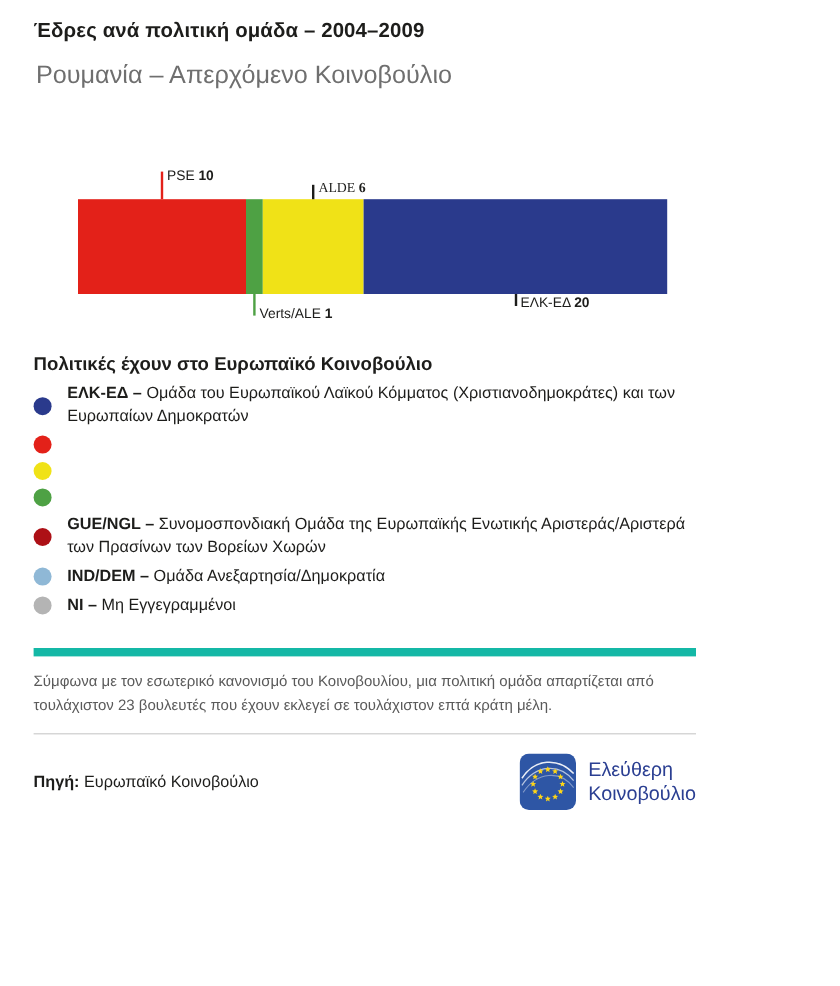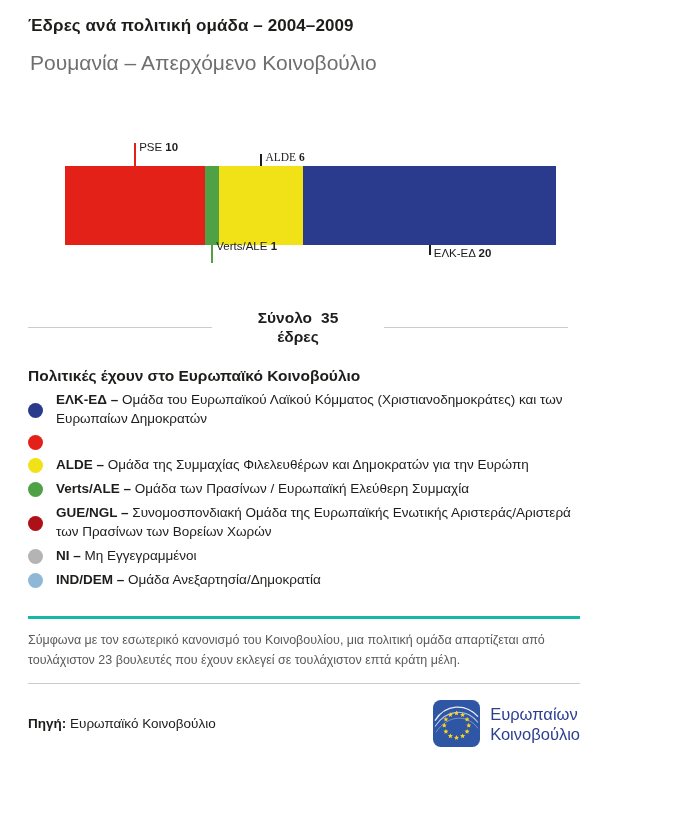--- a/index.html
+++ b/index.html
@@ -31,21 +31,21 @@
 
   
   .legend-heading{font-size:15.5px;font-weight:700;margin:21px 28px 4px 28px;}
   .legend{list-style:none;margin:0;padding:0 28px;}
   .legend li{display:flex;align-items:center;margin-top:5px;}
   .dot{width:15px;height:15px;border-radius:50%;flex:0 0 15px;margin-top:2px;}
   .ltxt{margin-left:13px;font-size:13.5px;line-height:19px;max-width:615px;}
   .ltxt b{font-weight:700;}
 
   
-  .note-block{margin:27px 28px 0 28px;border-top:3px solid #14b8a6;border-bottom:1px solid #cccccc;padding:11px 0 13px 0;}
+  .note-block{margin:27px 28px 0 28px;border-top:7px solid #14b8a6;border-bottom:1px solid #cccccc;padding:11px 0 13px 0;}
   .note-block p{margin:0;font-size:12.5px;line-height:20px;color:#5a5a5a;max-width:650px;}
 
   
   .source-row{margin:16px 28px 0 28px;display:flex;justify-content:space-between;align-items:center;}
   .source{font-size:13.5px;margin:0;}
   .source b{font-weight:700;}
   .logo{display:flex;align-items:center;}
   .logo-text{margin-left:10px;font-size:16.5px;line-height:20px;font-weight:400;}
 </style>
 </head>
@@ -61,64 +61,54 @@
   <div class="chart" id="chart">
     <div class="bar" id="bar">
         <div class="seg" style="left: 0%; width: 28.5714%; background: rgb(227, 33, 25);"></div>
         <div class="seg" style="left: 28.5714%; width: 2.85714%; background: rgb(78, 161, 68);"></div>
         <div class="seg" style="left: 31.4286%; width: 17.1429%; background: rgb(240, 226, 23);"></div>
         <div class="seg" style="left: 48.5714%; width: 51.4286%; background: rgb(42, 58, 140);"></div>
       </div>
   <div class="tick" style="left: calc(14.2857% - 1px); top: 4px; height: 23px; background: rgb(227, 33, 25);"></div>
       <div class="cl" style="left: calc(14.2857% + 4px); top: 2px;"><span>PSE </span><b>10</b></div>
       <div class="tick" style="left: calc(30% - 1px); top: 106px; height: 18px; background: rgb(78, 161, 68);"></div>
-      <div class="cl" style="left: calc(30% + 4px); top: 101px;"><span>Verts/ALE </span><b>1</b></div>
+      <div class="cl" style="left: calc(30% + 4px); top: 117px;"><span>Verts/ALE </span><b>1</b></div>
       <div class="tick" style="left: calc(40% - 1px); top: 15px; height: 12px; background: rgb(29, 29, 27);"></div>
       <div class="cl" style="left: calc(40% + 4px); top: 12px; font-family: Liberation Serif, serif;"><span>ALDE </span><b>6</b></div>
       <div class="tick" style="left: calc(74.2857% - 1px); top: 106px; height: 10px; background: rgb(29, 29, 27);"></div>
       <div class="cl" style="left: calc(74.2857% + 4px); top: 108px;"><span>ΕΛΚ-ΕΔ </span><b>20</b></div>
     </div>
 
-  <div class="total">
-    <div class="rule"></div>
-    <div class="total-text">
-      <div><span>Σύνολο</span><span class="val">35</span></div>
-      <div>έδρες</div>
-    </div>
-    <div class="rule"></div>
-  </div>
 
   <h3 class="legend-heading">Πολιτικές έχουν στο Ευρωπαϊκό Κοινοβούλιο</h3>
   <ul class="legend" id="legend">
       <li>
         <span class="dot" style="background: rgb(42, 58, 140);"></span>
         <span class="ltxt"><b>ΕΛΚ-ΕΔ – </b>Ομάδα του Ευρωπαϊκού Λαϊκού Κόμματος (Χριστιανοδημοκράτες) και των Ευρωπαίων Δημοκρατών</span>
       </li>
       <li>
         <span class="dot" style="background: rgb(227, 33, 25);"></span>
       </li>
       <li>
         <span class="dot" style="background: rgb(240, 226, 23);"></span>
-        <span class="ltxt"><b>ALDE – </b>Ομάδα της Συμμαχίας Φιλελευθέρων και Δημοκρατών για την Ευρώπη</span>
       </li>
       <li>
         <span class="dot" style="background: rgb(78, 161, 68);"></span>
-        <span class="ltxt"><b>Verts/ALE – </b>Ομάδα των Πρασίνων / Ευρωπαϊκή Ελεύθερη Συμμαχία</span>
       </li>
       <li>
         <span class="dot" style="background: rgb(173, 16, 22);"></span>
         <span class="ltxt"><b>GUE/NGL – </b>Συνομοσπονδιακή Ομάδα της Ευρωπαϊκής Ενωτικής Αριστεράς/Αριστερά των Πρασίνων των Βορείων Χωρών</span>
       </li>
       <li>
+        <span class="dot" style="background: rgb(143, 184, 214);"></span>
+        <span class="ltxt"><b>IND/DEM – </b>Ομάδα Ανεξαρτησία/Δημοκρατία</span>
+      </li>
+      <li>
         <span class="dot" style="background: rgb(180, 180, 180);"></span>
         <span class="ltxt"><b>NI – </b>Μη Εγγεγραμμένοι</span>
-      </li>
-      <li>
-        <span class="dot" style="background: rgb(143, 184, 214);"></span>
-        <span class="ltxt"><b>IND/DEM – </b>Ομάδα Ανεξαρτησία/Δημοκρατία</span>
       </li>
     </ul>
 
   <div class="note-block">
     <p>Σύμφωνα με τον εσωτερικό κανονισμό του Κοινοβουλίου, μια πολιτική ομάδα απαρτίζεται από τουλάχιστον 23 βουλευτές που έχουν εκλεγεί σε τουλάχιστον επτά κράτη μέλη.</p>
   </div>
 
   <div class="source-row">
     <p class="source"><b>Πηγή:</b> <span>Ευρωπαϊκό Κοινοβούλιο</span></p>
     <div class="logo">
@@ -136,19 +126,19 @@
             <polygon points="30.25,34.13 30.96,35.84 32.82,35.99 31.41,37.20 31.84,39.01 30.25,38.04 28.66,39.01 29.09,37.20 27.68,35.99 29.54,35.84" fill="#ffd617"></polygon>
             <polygon points="24.00,35.80 24.71,37.52 26.57,37.67 25.16,38.88 25.59,40.68 24.00,39.72 22.41,40.68 22.84,38.88 21.43,37.67 23.29,37.52" fill="#ffd617"></polygon>
             <polygon points="17.75,34.13 18.46,35.84 20.32,35.99 18.91,37.20 19.34,39.01 17.75,38.04 16.16,39.01 16.59,37.20 15.18,35.99 17.04,35.84" fill="#ffd617"></polygon>
             <polygon points="13.17,29.55 13.89,31.27 15.74,31.42 14.33,32.63 14.76,34.43 13.17,33.47 11.59,34.43 12.02,32.63 10.61,31.42 12.46,31.27" fill="#ffd617"></polygon>
             <polygon points="11.50,23.30 12.21,25.02 14.07,25.17 12.66,26.38 13.09,28.18 11.50,27.21 9.91,28.18 10.34,26.38 8.93,25.17 10.79,25.02" fill="#ffd617"></polygon>
             <polygon points="13.17,17.05 13.89,18.77 15.74,18.92 14.33,20.13 14.76,21.93 13.17,20.96 11.59,21.93 12.02,20.13 10.61,18.92 12.46,18.77" fill="#ffd617"></polygon>
             <polygon points="17.75,12.47 18.46,14.19 20.32,14.34 18.91,15.55 19.34,17.36 17.75,16.39 16.16,17.36 16.59,15.55 15.18,14.34 17.04,14.19" fill="#ffd617"></polygon>
           </g>
       </svg>
       <div class="logo-text" style="color: rgb(43, 63, 146);">
-        <div>Ευρωπαίων</div>
+        <div>Ελεύθερη</div>
         <div>Κοινοβούλιο</div>
       </div>
     </div>
   </div>
 
 </div>
 
 </body></html>

